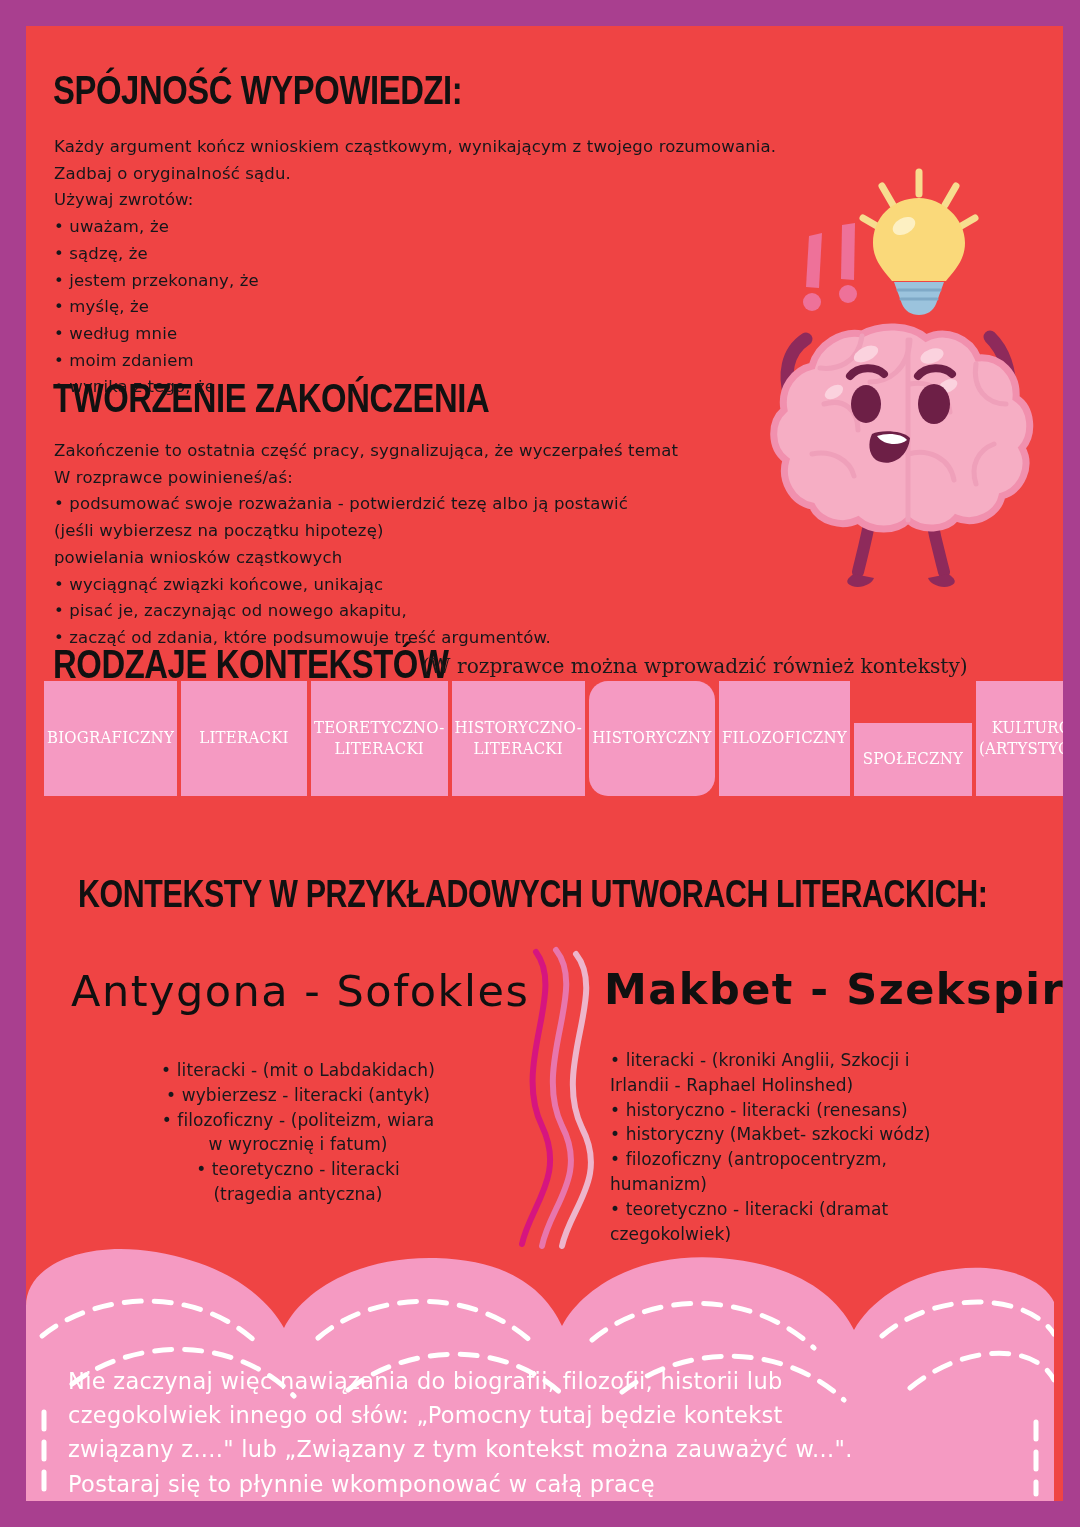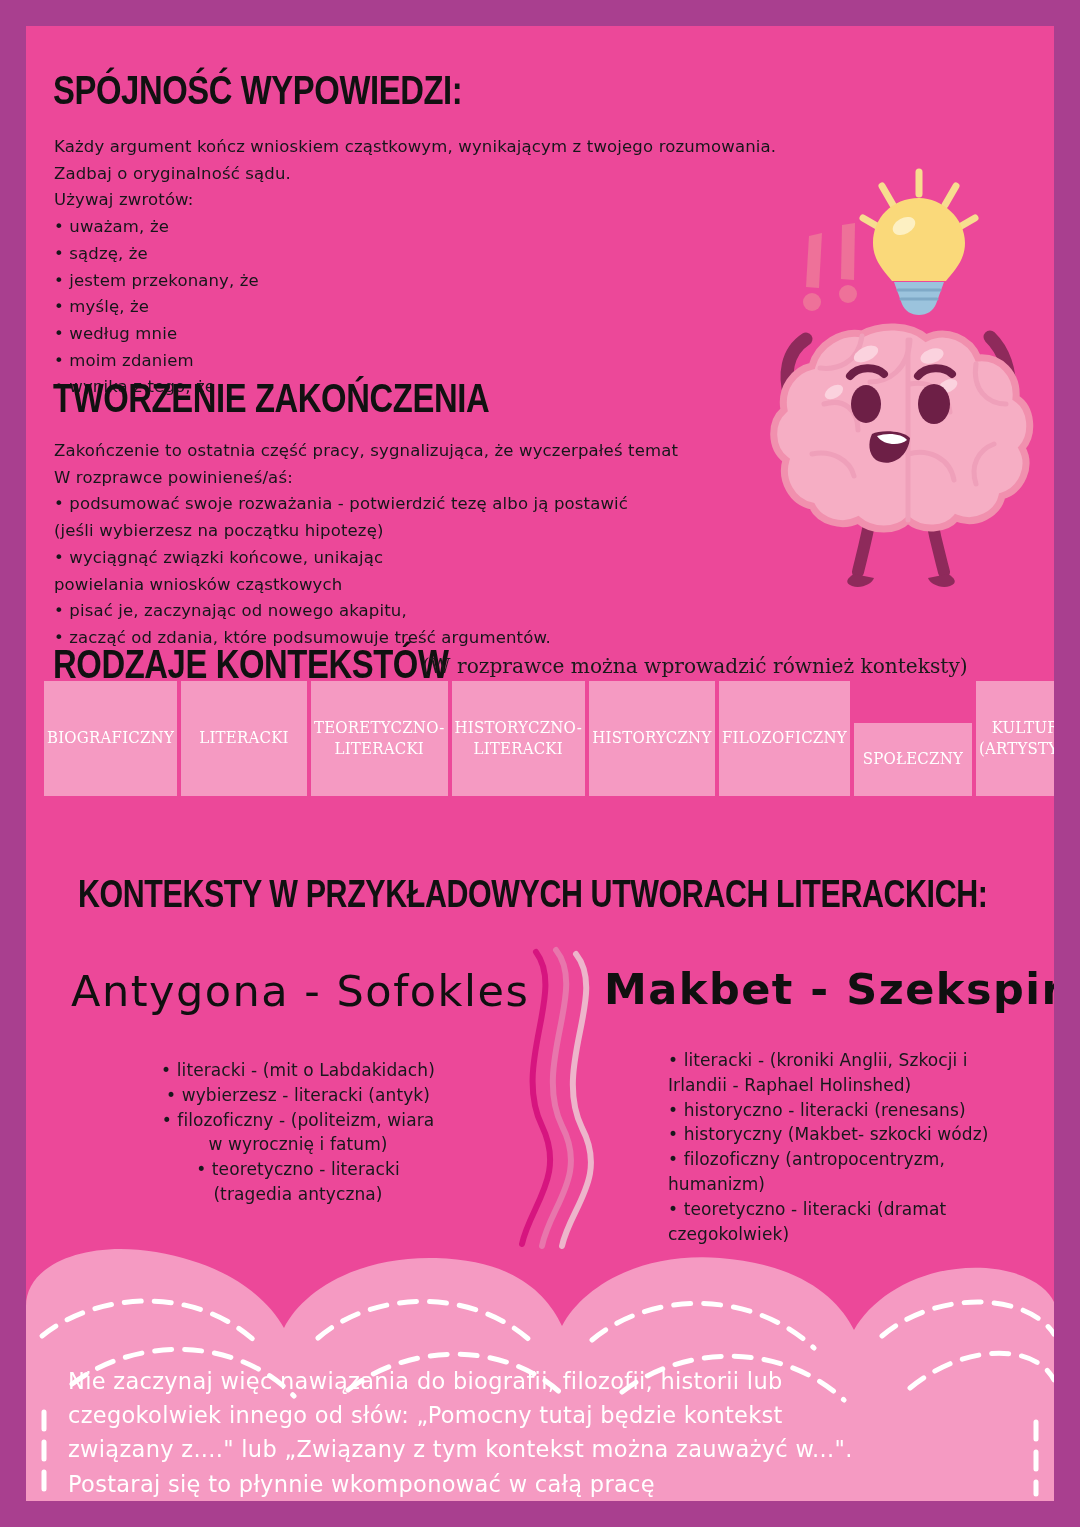--- a/index.html
+++ b/index.html
@@ -6,22 +6,23 @@
   body{
     width:1080px;height:1527px;
     background:#a93f8f;
     font-family:"DejaVu Sans", sans-serif;
     overflow:hidden;
   }
   .page{
     position:absolute;
     left:26px;top:26px;
     width:1028px;height:1475px;
-    background:#ec4899;
+    background:#ef4444;
     overflow:hidden;
+    padding-left:9px;
   }
   
   .h-main{
     font-family:"Liberation Sans", sans-serif;
     font-weight:700;
     color:#111111;
     letter-spacing:-0.5px;
     transform:scaleX(0.80);
     transform-origin:left center;
     white-space:nowrap;
@@ -69,21 +70,21 @@
     line-height:1.18;
     letter-spacing:0.2px;
     padding:2px 3px;
     box-sizing:border-box;
   }
   .ctx-cell span{transform:scaleY(1.12);display:block;}
   .c0{flex:0 0 133px;}
   .c1{flex:0 0 126px;}
   .c2{flex:0 0 122px;justify-content:center;}
   .c3{flex:0 0 122px;}
-  .c4{flex:0 0 126px;}
+  .c4{flex:0 0 126px;border-radius:19px;}
   .c5{flex:0 0 120px;}
   .c6{flex:0 0 118px;margin-top:42px;}
   .c7{flex:1 1 auto;}
 
   
   .work-title{
     position:absolute;
     font-family:"DejaVu Sans", sans-serif;
     font-size:43px;
     color:#101010;
@@ -95,21 +96,21 @@
 
   .work-list{
     position:absolute;
     font-family:"DejaVu Sans", sans-serif;
     font-size:17px;
     color:#18181c;
     line-height:1.46;
     letter-spacing:0.1px;
   }
   #list-antygona{left:62px;top:1032px;width:420px;text-align:center;}
-  #list-makbet{left:642px;top:1022px;width:400px;}
+  #list-makbet{left:584px;top:1022px;width:400px;}
   .work-list div{white-space:nowrap;}
 
   
   .waves{position:absolute;left:478px;top:918px;width:150px;height:310px;}
 
   
   .cloud-banner{position:absolute;left:0;top:1218px;width:1028px;height:257px;}
   .banner-text{
     position:absolute;left:42px;top:1338px;width:960px;
     font-family:"DejaVu Sans", sans-serif;
@@ -216,22 +217,22 @@
     </svg>
   </div>
 
   <div class="h-main" id="h-tworzenie">TWORZENIE ZAKOŃCZENIA</div>
 
   <div class="body-text" id="body-tworzenie">
       <div>Zakończenie to ostatnia część pracy, sygnalizująca, że wyczerpałeś temat</div>
       <div>W rozprawce powinieneś/aś:</div>
       <div>• podsumować swoje rozważania - potwierdzić tezę albo ją postawić</div>
       <div>(jeśli wybierzesz na początku hipotezę)</div>
+      <div>powielania wniosków cząstkowych</div>
       <div>• wyciągnąć związki końcowe, unikając</div>
-      <div>powielania wniosków cząstkowych</div>
       <div>• pisać je, zaczynając od nowego akapitu,</div>
       <div>• zacząć od zdania, które podsumowuje treść argumentów.</div>
     </div>
 
   <div class="h-main" id="h-rodzaje">RODZAJE KONTEKSTÓW</div>
 
   <div class="subtitle-serif">(W rozprawce można wprowadzić również konteksty)</div>
 
   <div class="ctx-table">
     <div class="ctx-cell c0">

